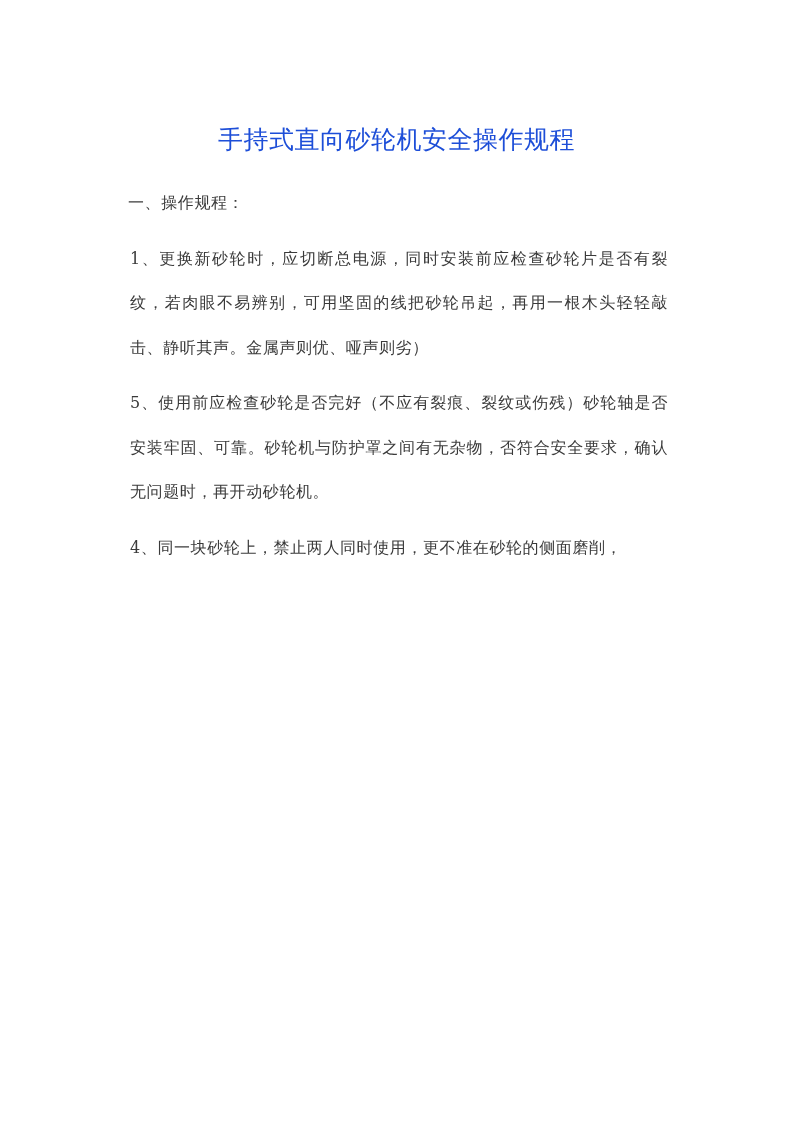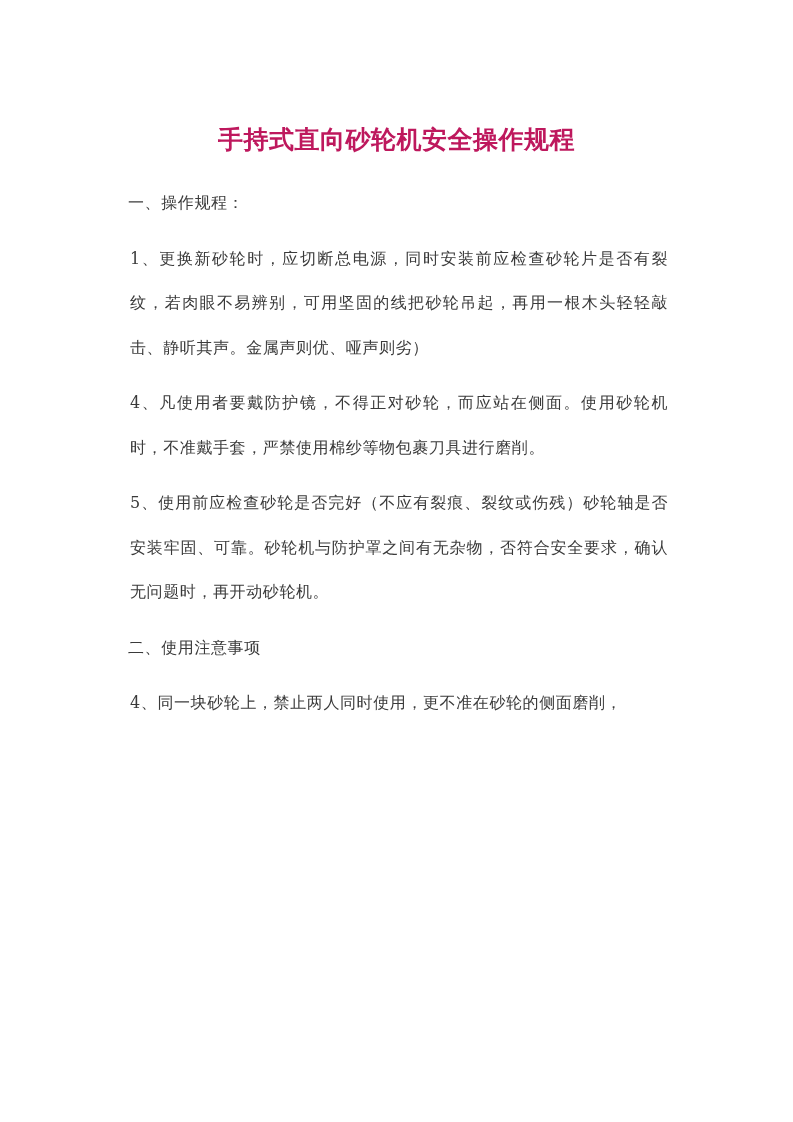--- a/index.html
+++ b/index.html
@@ -23,24 +23,24 @@
       height: 1122px;
       background: #ffffff;
     }
     .title {
       position: absolute;
       left: 0;
       width: 793px;
       top: 120px;
       text-align: center;
       font-family: "DejaVu Sans", "Liberation Sans", sans-serif;
-      font-weight: bold;
+      font-weight: normal;
       font-size: 25px;
       line-height: 40px;
-      color: #be185d;
+      color: #1d4ed8;
       letter-spacing: 0.5px;
     }
     .content {
       position: absolute;
       left: 119px;
       top: 172px;
       width: 560px;
     }
     .para {
       font-size: 16px;
@@ -61,19 +61,17 @@
   </style>
 </head>
 <body>
 
 <div class="page">
   <div class="title">手持式直向砂轮机安全操作规程</div>
 
   <div class="content">
     <p class="heading">一、操作规程：</p>
     <p class="para">1、更换新砂轮时，应切断总电源，同时安装前应检查砂轮片是否有裂纹，若肉眼不易辨别，可用坚固的线把砂轮吊起，再用一根木头轻轻敲击、静听其声。金属声则优、哑声则劣）</p>
-    <p class="para">4、凡使用者要戴防护镜，不得正对砂轮，而应站在侧面。使用砂轮机时，不准戴手套，严禁使用棉纱等物包裹刀具进行磨削。</p>
     <p class="para">5、使用前应检查砂轮是否完好（不应有裂痕、裂纹或伤残）砂轮轴是否安装牢固、可靠。砂轮机与防护罩之间有无杂物，否符合安全要求，确认无问题时，再开动砂轮机。</p>
 
-    <p class="heading">二、使用注意事项</p>
     <p class="para">4、同一块砂轮上，禁止两人同时使用，更不准在砂轮的侧面磨削，</p>
   </div>
 </div>
 
 </body></html>

